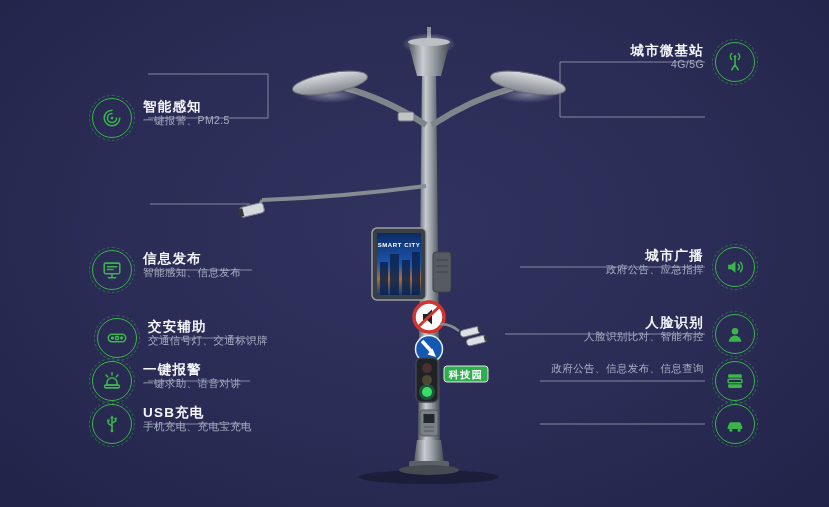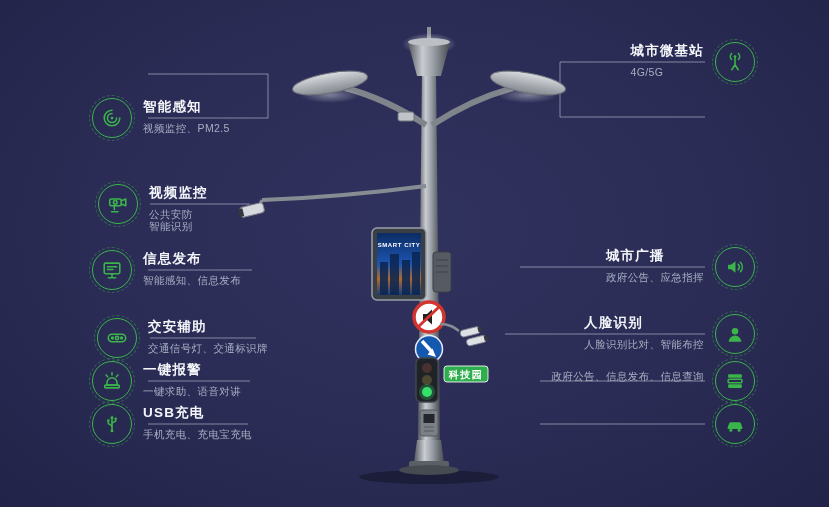--- a/index.html
+++ b/index.html
@@ -4,31 +4,31 @@
 <style>
   *{box-sizing:border-box;margin:0;padding:0}
   html,body{width:829px;height:507px;overflow:hidden}
   body{font-family:"Liberation Sans","DejaVu Sans",sans-serif;background:#23244a}
   .stage{position:relative;width:829px;height:507px;overflow:hidden;
          background:radial-gradient(ellipse at 50% 45%, #31335f 0%, #2a2c55 55%, #222348 100%)}
   .layer{position:absolute;inset:0;width:829px;height:507px;pointer-events:none}
 
   .feature{position:absolute;display:flex;align-items:flex-start;gap:11px}
   .feature.right{flex-direction:row-reverse}
-  .feature.right .texts{}
+  .feature.right .texts{text-align:right}
 
   .icon-badge{position:relative;width:40px;height:40px;border:1.6px solid #3bb54a;border-radius:50%;
               display:flex;align-items:center;justify-content:center;flex:0 0 auto}
   .icon-badge::after{content:"";position:absolute;inset:-4px;border:1px dashed rgba(61,181,75,.45);border-radius:50%}
   .icon-badge svg{width:22px;height:22px;stroke:#3bb54a;fill:none;stroke-width:1.7;
                   stroke-linecap:round;stroke-linejoin:round}
 
   .texts{padding-top:1px}
   .title{font-size:13.5px;font-weight:bold;color:#f3f5f9;letter-spacing:1.2px;line-height:15px}
-  .subtitle{margin-top:8px;font-size:10.5px;color:#a7aec2;letter-spacing:.4px;line-height:12px;white-space:pre-line}
+  .subtitle{font-size:10.5px;color:#a7aec2;letter-spacing:.4px;line-height:12px;white-space:pre-line}
 </style>
 </head>
 <body>
 
 <div class="stage">
 
   <svg class="layer" viewBox="0 0 829 507">
     <path d="M148 74 H268 M268 74 V118 M148 118 H268
              M150 204 H250 M148 270 H252 M150 338 H256 M148 381 H250 M148 424 H248
              M705 62 H560 M560 62 V117 M705 117 H560
@@ -159,39 +159,24 @@
   <div class="feature left" style="left:92px;top:98px">
     <div class="icon-badge">
       <svg viewBox="0 0 24 24">
           <path d="M12 3.5 A8.5 8.5 0 1 0 20.5 12"></path>
           <path d="M12 7 A5 5 0 1 0 17 12"></path>
           <circle cx="12" cy="12" r="1.5" fill="#3bb54a" stroke="none"></circle>
         </svg>
     </div>
     <div class="texts">
       <div class="title">智能感知</div>
-      <div class="subtitle">视频监控、PM2.5</div>
-    </div>
-  </div>
-
-  <div class="feature left" style="left:98px;top:184px">
-    <div class="icon-badge">
-      <svg viewBox="0 0 24 24">
-          <rect x="3" y="6.5" width="12.5" height="7.5" rx="1.5"></rect>
-          <circle cx="9" cy="10.2" r="2"></circle>
-          <path d="M15.5 8.5 L20.5 6.5 V14 L15.5 12"></path>
-          <path d="M8 14 v4 M5 20.5 h7"></path>
-        </svg>
-    </div>
-    <div class="texts">
-      <div class="title">视频监控</div>
-      <div class="subtitle">公共安防
-智能识别</div>
-    </div>
-  </div>
+      <div class="subtitle">一键报警、PM2.5</div>
+    </div>
+  </div>
+
 
   <div class="feature left" style="left:92px;top:250px">
     <div class="icon-badge">
       <svg viewBox="0 0 24 24">
           <rect x="3.5" y="4.5" width="17" height="11.5" rx="1.5"></rect>
           <path d="M12 16 v3.5 M8 20.5 h8"></path>
           <path d="M7 8.5 h10 M7 11.5 h6"></path>
         </svg>
     </div>
     <div class="texts">

